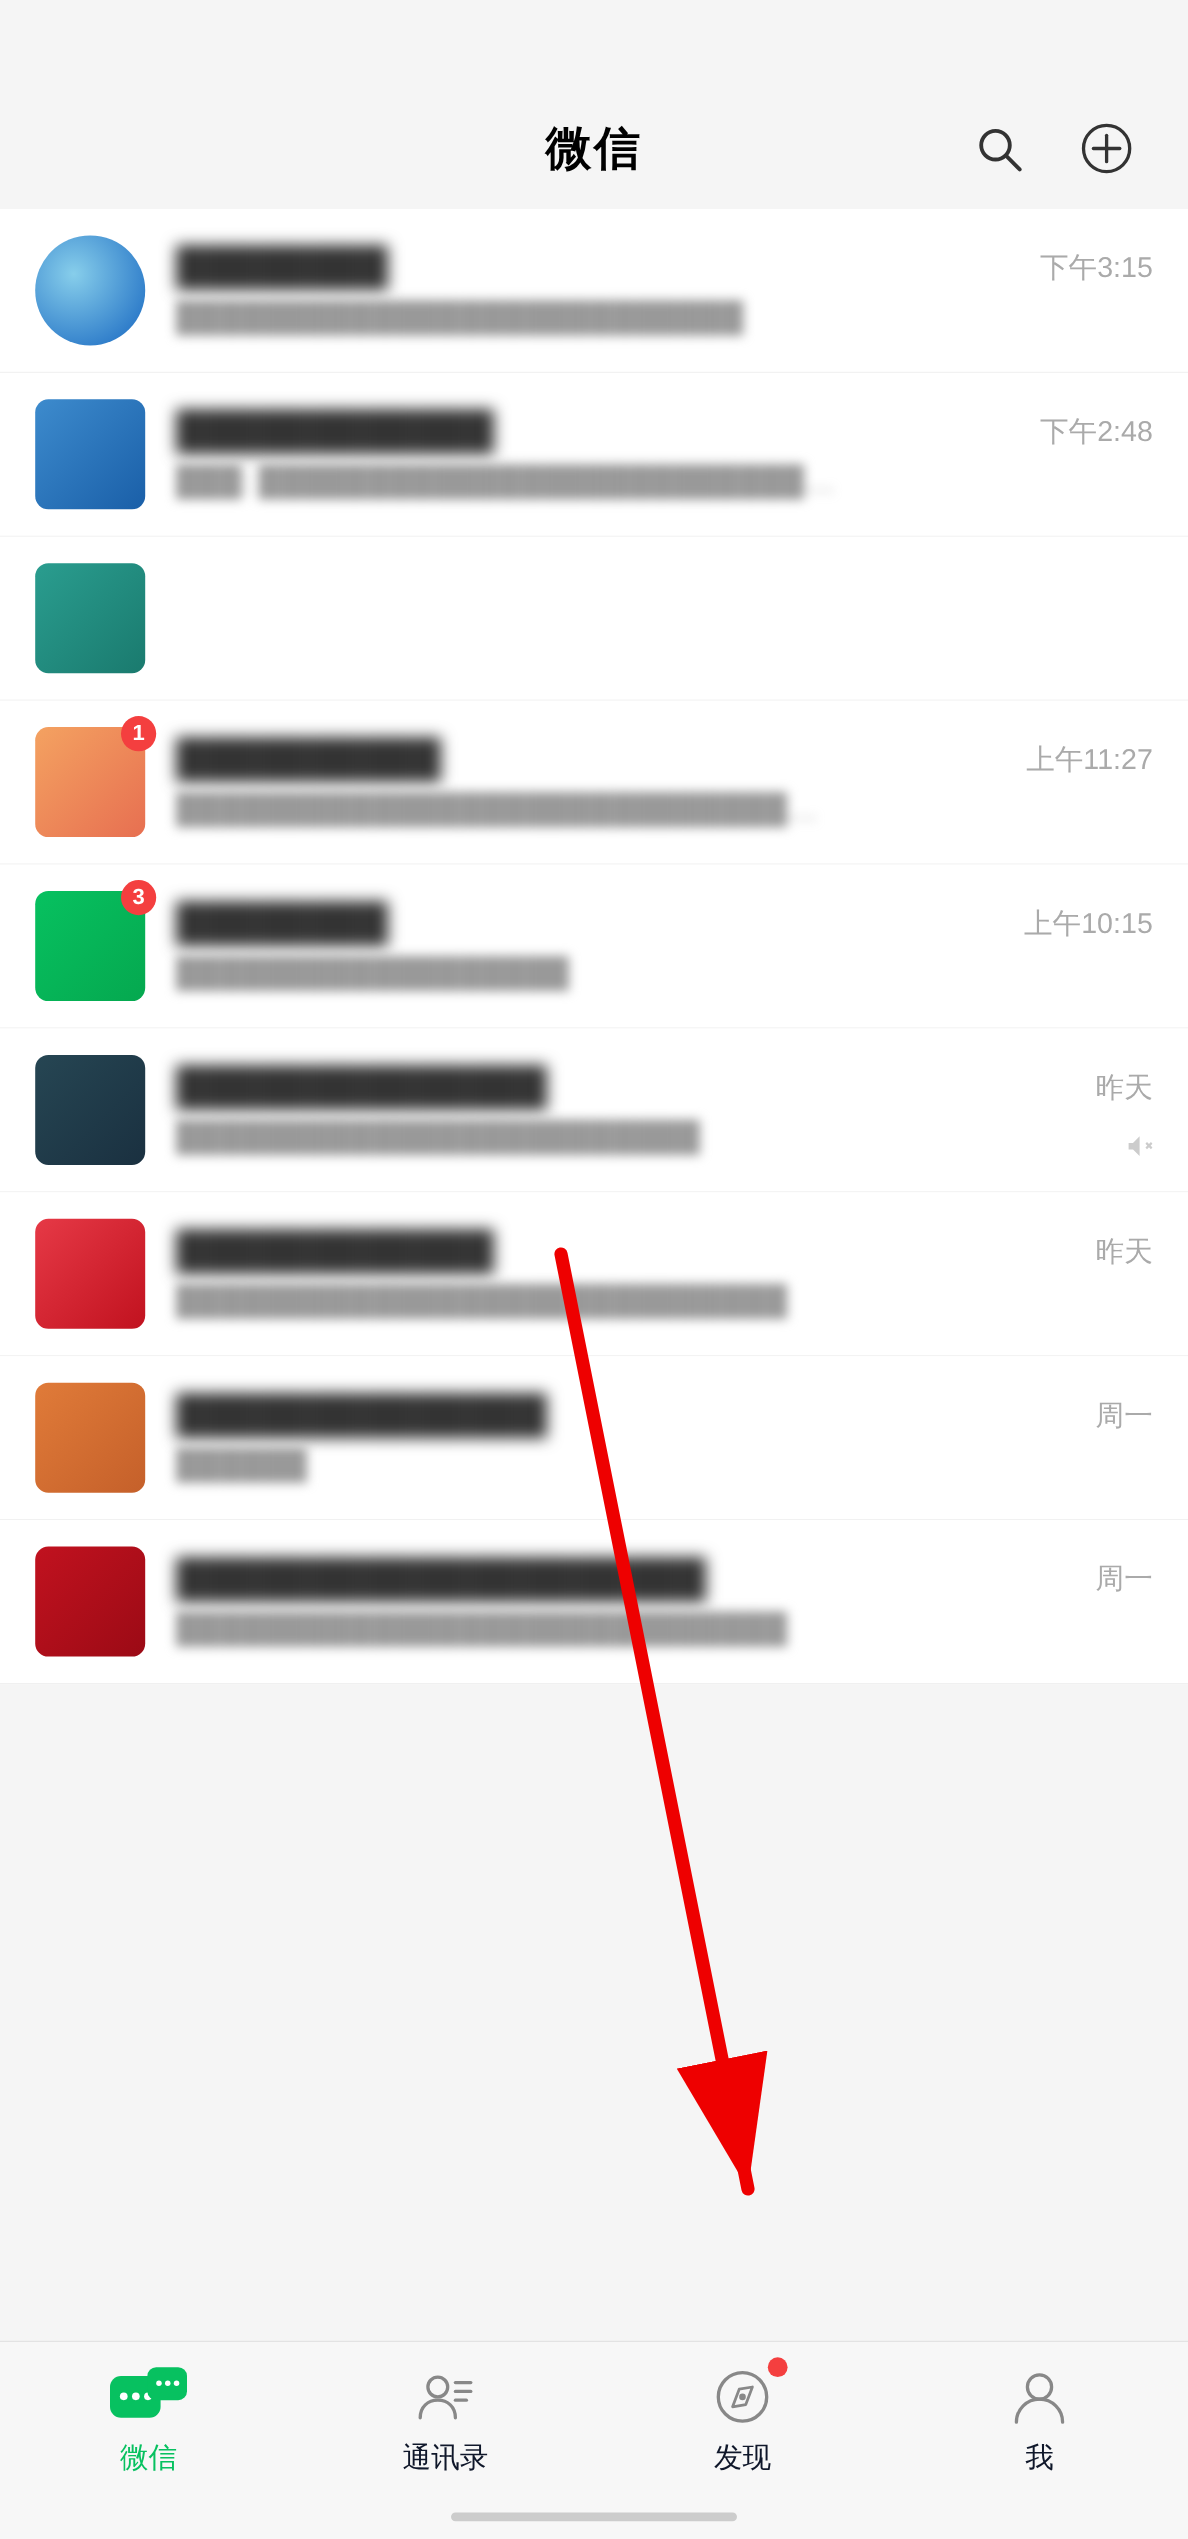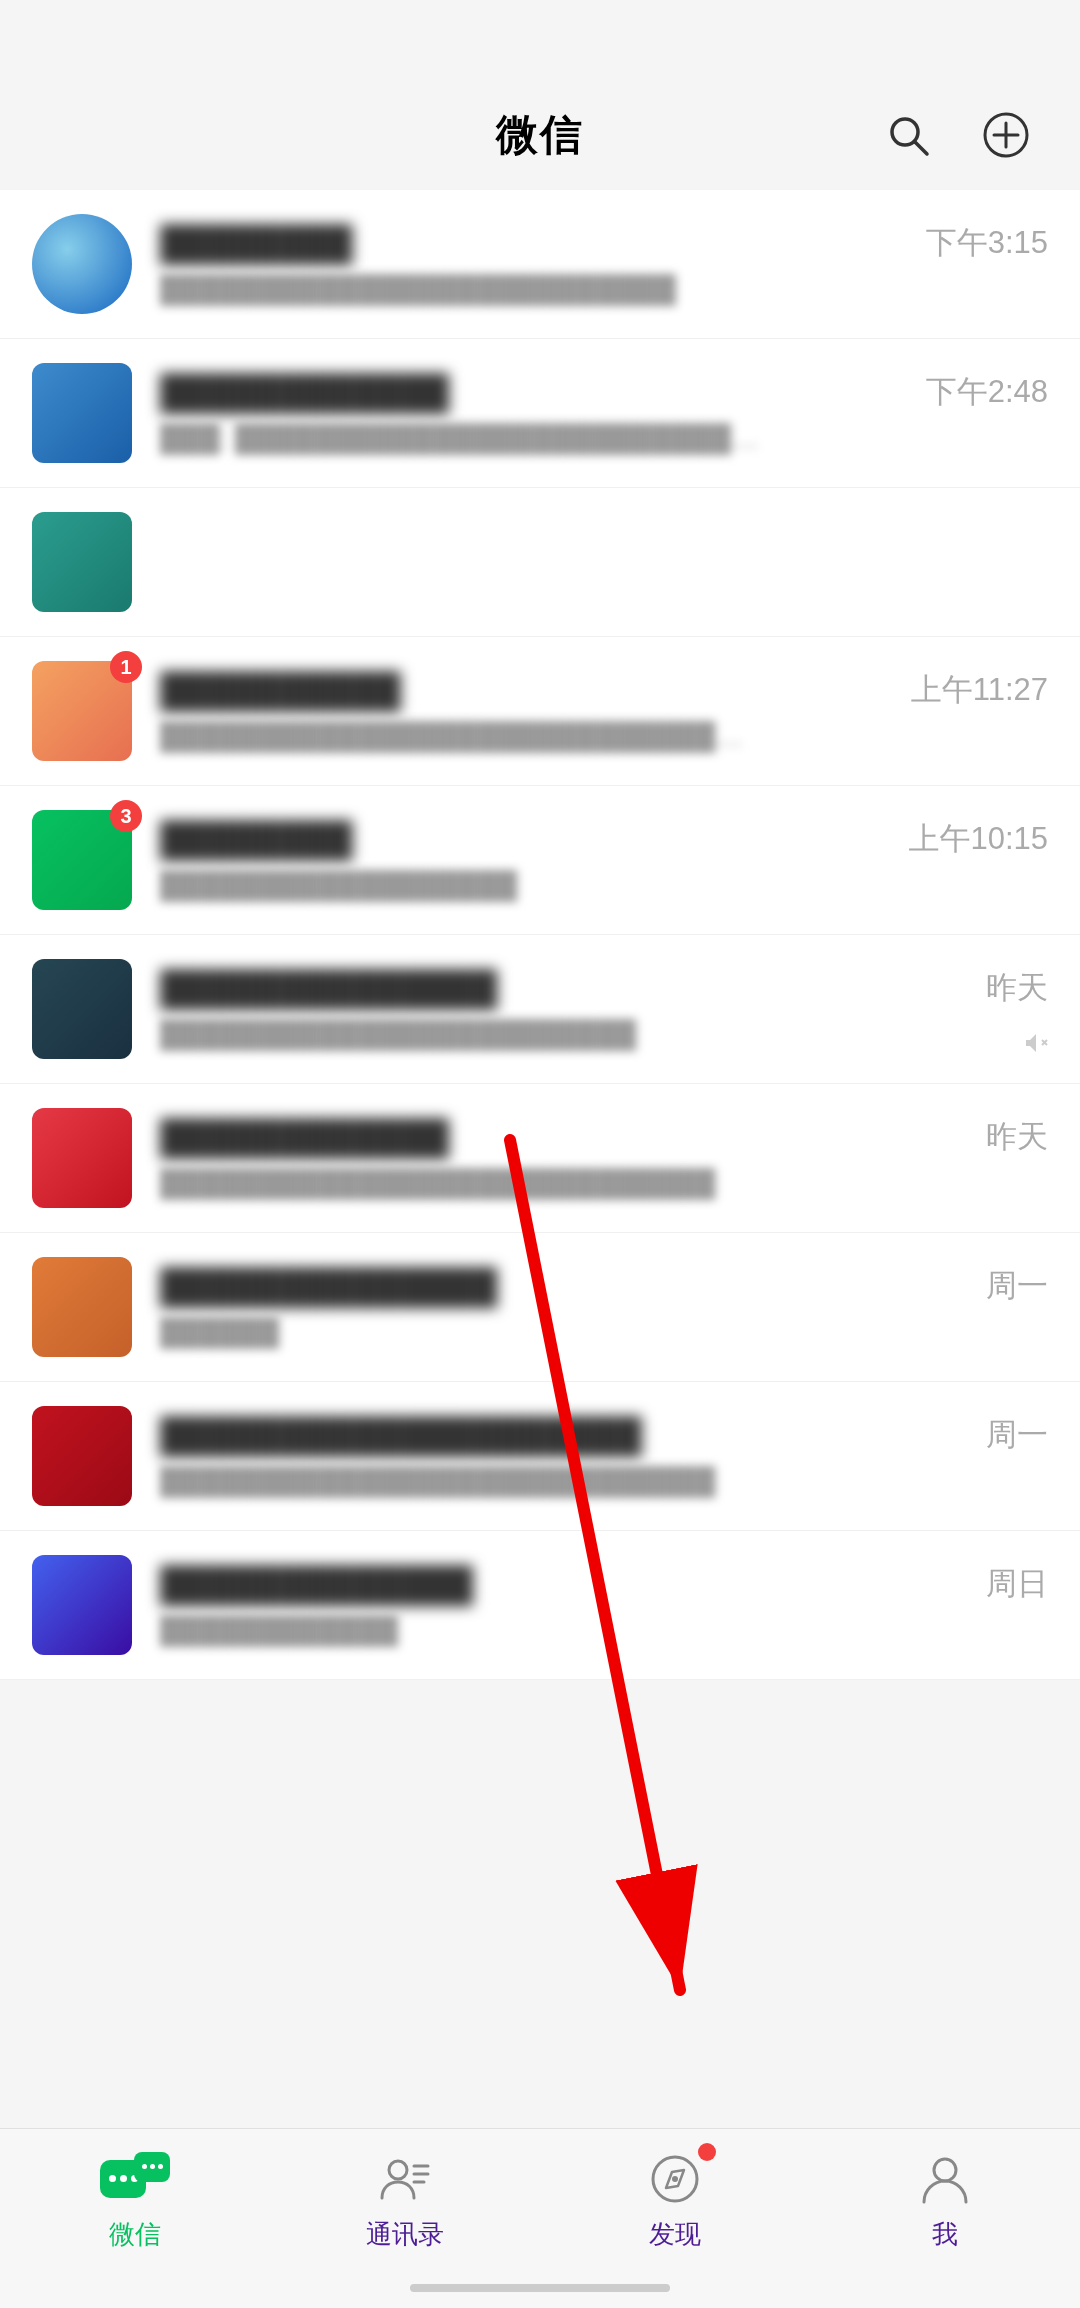--- a/index.html
+++ b/index.html
@@ -103,21 +103,21 @@
       align-items: center;
       margin-bottom: 10px;
     }
     .chat-name {
       font-size: 34px;
       color: #111;
       font-weight: 500;
       filter: blur(6px);
     }
     .chat-time {
-      font-size: 31px;
+      font-size: 26px;
       color: #aaa;
       flex-shrink: 0;
       margin-left: 10px;
     }
     .chat-preview {
       font-size: 28px;
       color: #999;
       white-space: nowrap;
       overflow: hidden;
       text-overflow: ellipsis;
@@ -165,21 +165,21 @@
     .nav-icon {
       width: 70px;
       height: 60px;
       display: flex;
       align-items: center;
       justify-content: center;
       position: relative;
     }
     .nav-label {
       font-size: 26px;
-      color: #4c1d95;
+      color: #0f172a;
     }
     .nav-label.active {
       color: #07c160;
     }
     .nav-item-wechat .nav-icon {
       position: relative;
     }
     .dot {
       width: 8px;
       height: 8px;
@@ -407,33 +407,20 @@
     <div class="chat-item">
       <div class="chat-avatar" style="background:linear-gradient(135deg, #c1121f, #9b0a15); border-radius:12px; width:100px; height:100px; flex-shrink:0; margin-right:28px; position:relative;">
         
       </div>
       <div class="chat-content">
         <div class="chat-name-row">
           <span class="chat-name blurred-text">████████████████████</span>
           <span class="chat-time">周一</span>
         </div>
         <div class="chat-preview blurred-light">████████████████████████████</div>
-      </div>
-
-    </div>
-    <div class="chat-item">
-      <div class="chat-avatar" style="background:linear-gradient(135deg, #4361ee, #3a0ca3); border-radius:12px; width:100px; height:100px; flex-shrink:0; margin-right:28px; position:relative;">
-        
-      </div>
-      <div class="chat-content">
-        <div class="chat-name-row">
-          <span class="chat-name blurred-text">█████████████</span>
-          <span class="chat-time">周日</span>
-        </div>
-        <div class="chat-preview blurred-light">████████████</div>
       </div>
 
     </div>
   </div>
 
 <svg class="arrow-container" viewBox="0 0 1080 2308" xmlns="http://www.w3.org/2000/svg">
   <defs>
     <marker id="arrowhead" markerWidth="10" markerHeight="7" refX="10" refY="3.5" orient="auto">
       <polygon points="0 0, 10 3.5, 0 7" fill="#e00"></polygon>
     </marker>

